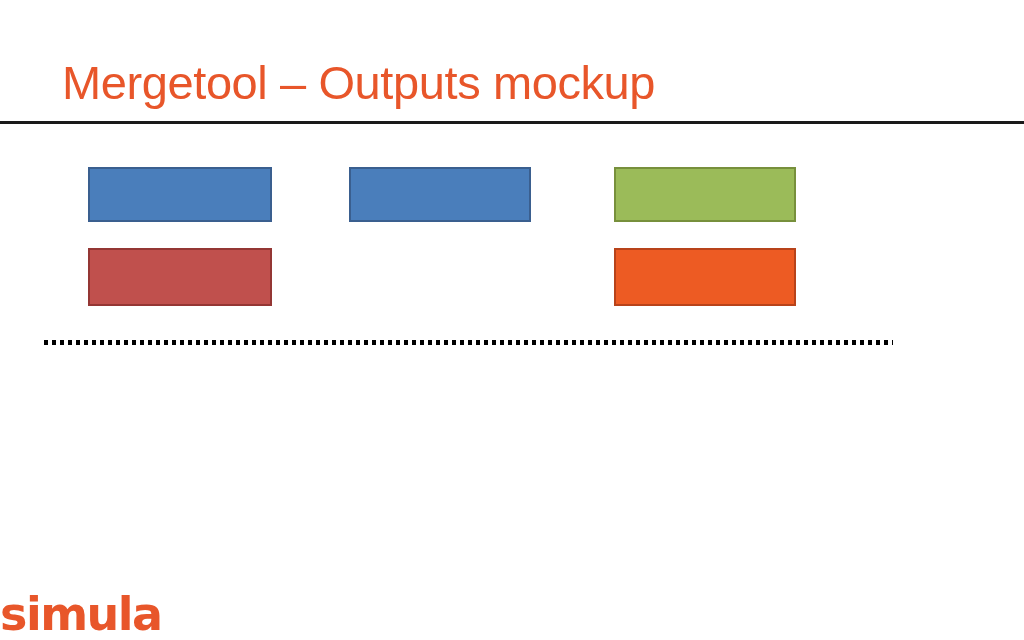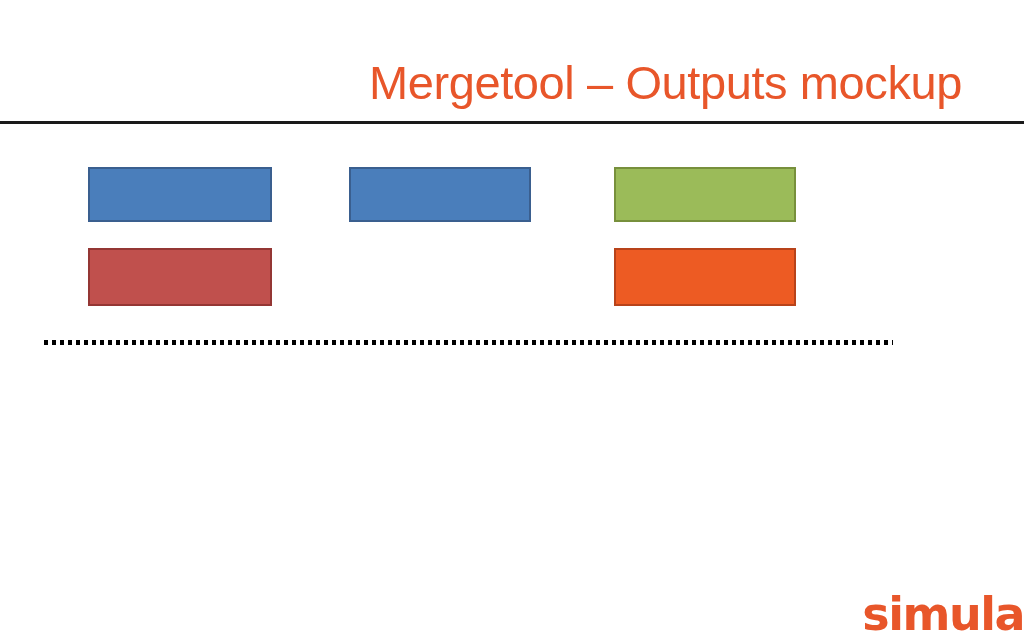--- a/index.html
+++ b/index.html
@@ -68,35 +68,35 @@
     background-size: 8px 5px;
     background-repeat: repeat-x;
   }
 
   
   .logo {
     position: absolute;
     left: 0px;
     top: 588px;
     width: 1024px;
-    text-align: right;
+    text-align: left;
     font-family: "DejaVu Sans", sans-serif;
     font-size: 46px;
     font-weight: 700;
     letter-spacing: -1.5px;
     color: #E8562A;
     line-height: 52px;
   }
 </style>
 </head>
 <body>
 
 <div class="slide">
 
-  <div class="slide-title" style="color: rgb(232, 86, 42); text-align: right;">Mergetool – Outputs mockup</div>
+  <div class="slide-title" style="color: rgb(232, 86, 42);">Mergetool – Outputs mockup</div>
 
   <div class="title-rule" style="border-top: 3px solid rgb(26, 26, 26);"></div>
 
   <div id="shape-layer">
       <div class="shape" style="left: 88px; top: 167px; width: 184px; height: 55px; background: rgb(74, 126, 187); border: 2px solid rgb(58, 95, 143);"></div>
       <div class="shape" style="left: 349px; top: 167px; width: 182px; height: 55px; background: rgb(74, 126, 187); border: 2px solid rgb(58, 95, 143);"></div>
       <div class="shape" style="left: 614px; top: 167px; width: 182px; height: 55px; background: rgb(155, 187, 89); border: 2px solid rgb(119, 144, 60);"></div>
       <div class="shape" style="left: 88px; top: 248px; width: 184px; height: 58px; background: rgb(192, 80, 77); border: 2px solid rgb(148, 54, 52);"></div>
       <div class="shape" style="left: 614px; top: 248px; width: 182px; height: 58px; background: rgb(237, 91, 35); border: 2px solid rgb(184, 67, 26);"></div>
     </div>

